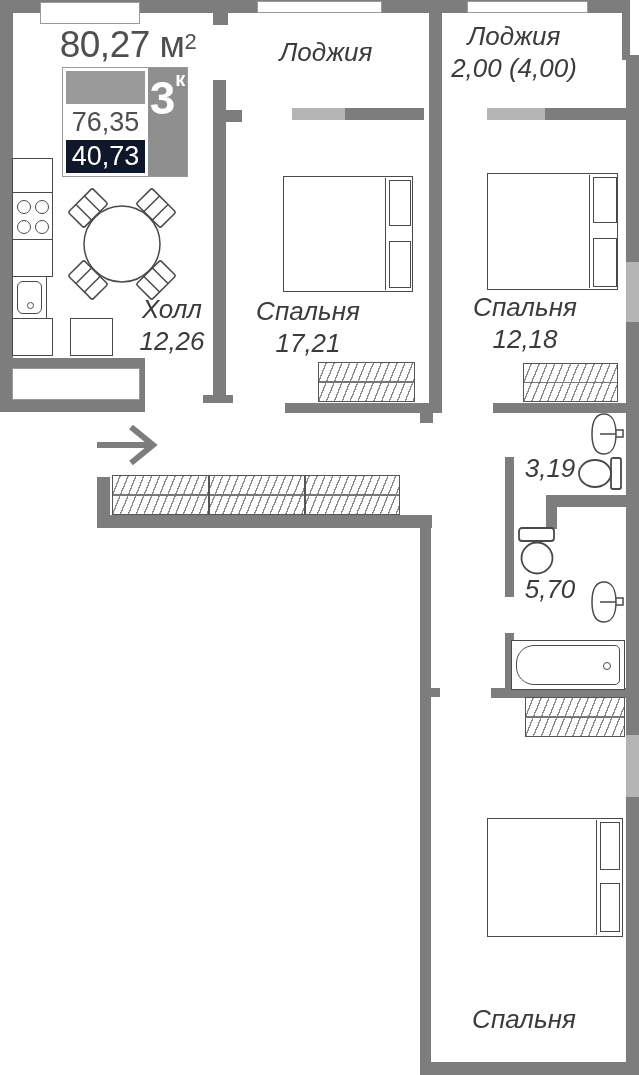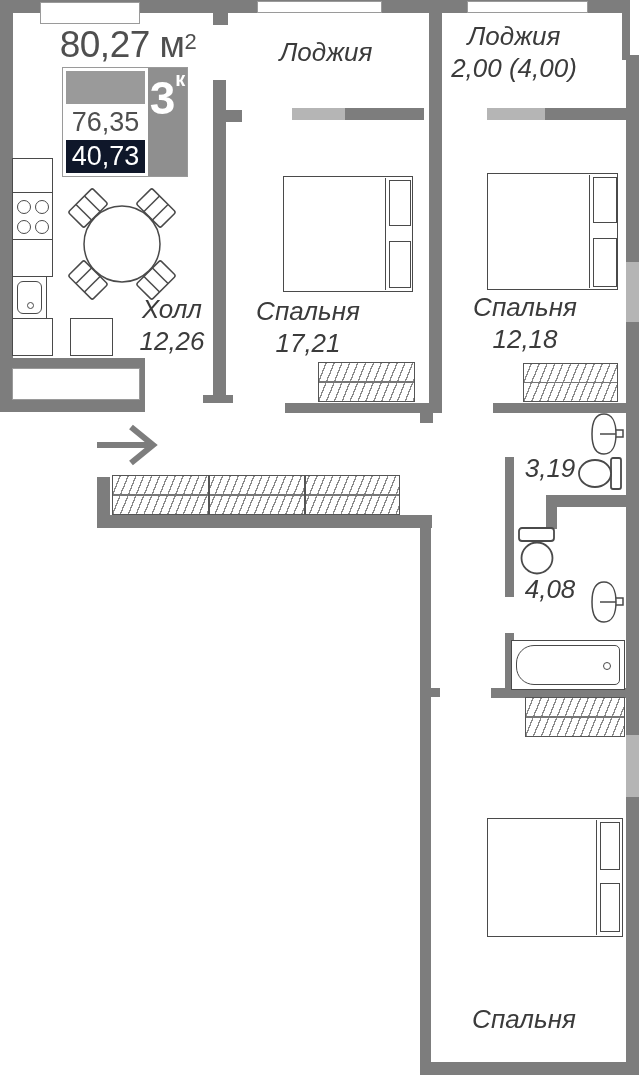--- a/index.html
+++ b/index.html
@@ -231,19 +231,19 @@
     <div>17,21</div>
   </div>
   <div class="room-label" style="left:525px;top:323px">
     <div>Спальня</div>
     <div>12,18</div>
   </div>
   <div class="room-label" style="left:550px;top:468px">
     <div>3,19</div>
   </div>
   <div class="room-label" style="left:550px;top:589px">
-    <div>4,08</div>
+    <div>5,70</div>
   </div>
   <div class="room-label" style="left:524px;top:1019px">
     <div>Спальня</div>
   </div>
 
 </div>
 
 </body></html>

